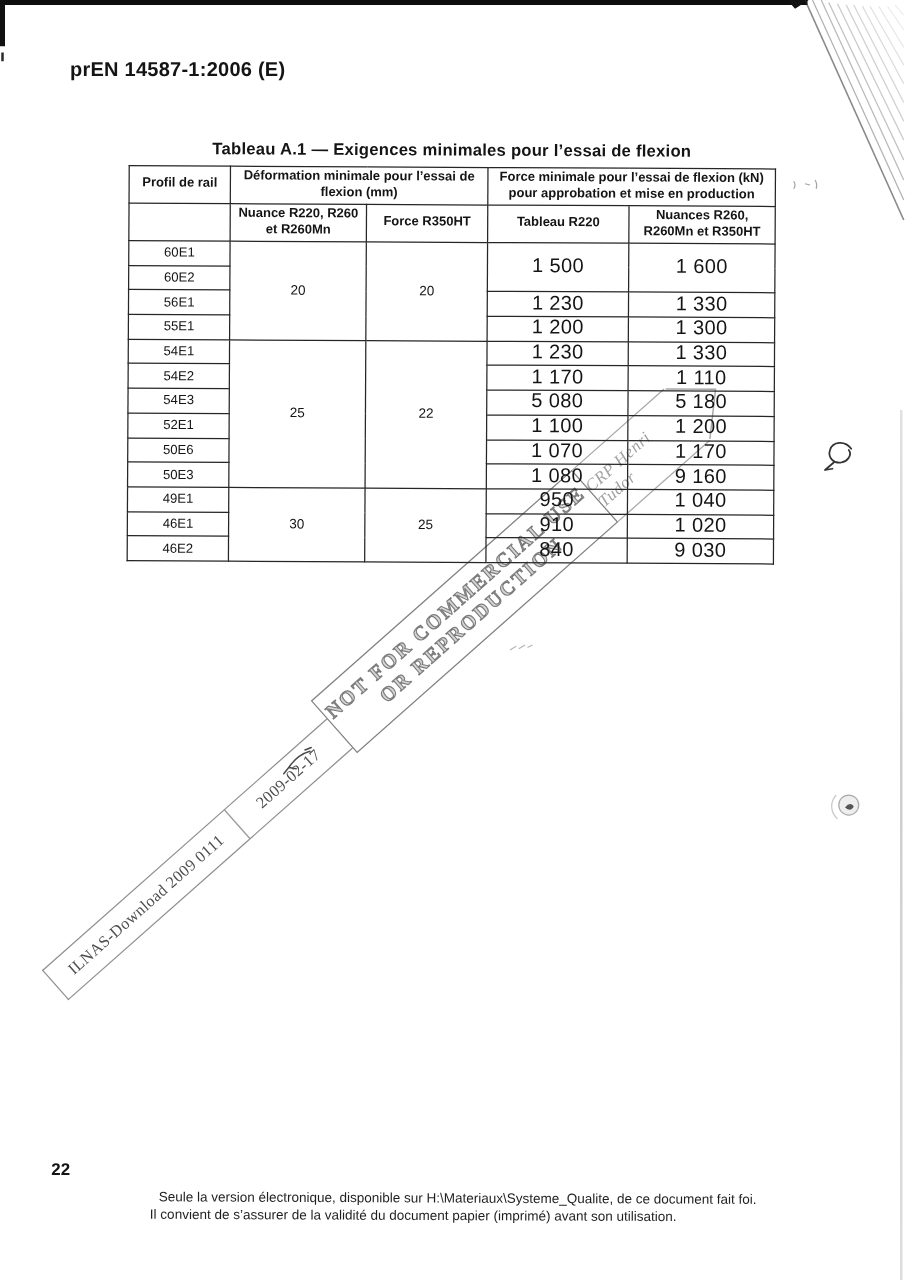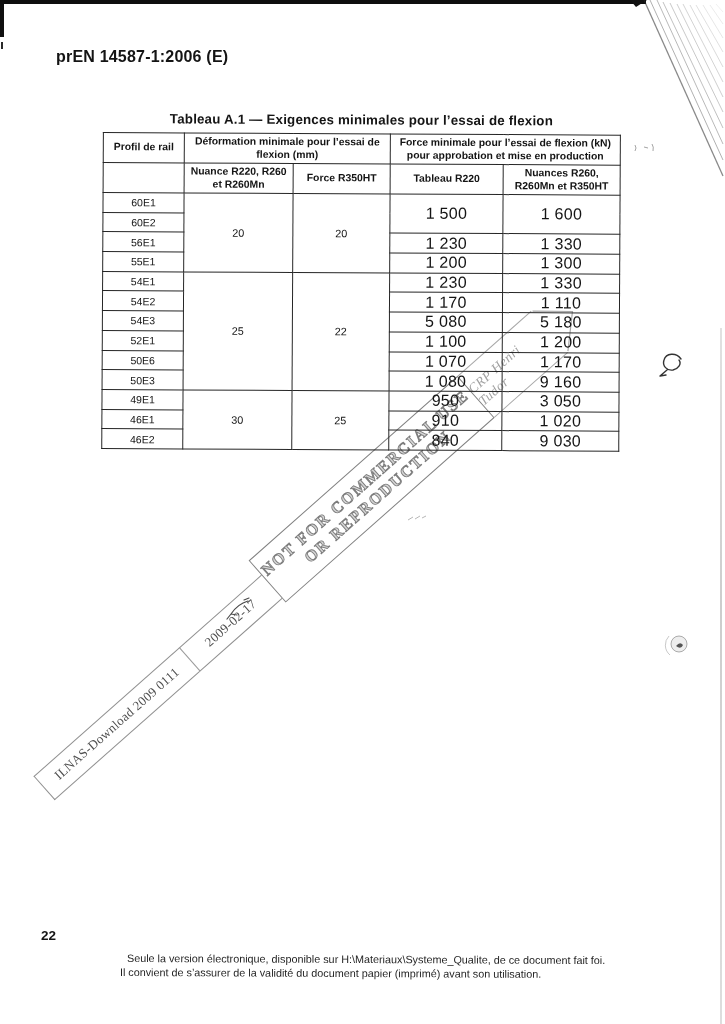--- a/index.html
+++ b/index.html
@@ -175,21 +175,21 @@
         <tr class="body">
           <td class="t-prof">50E3</td>
           <td class="t-val">1 080</td>
           <td class="t-val">9 160</td>
         </tr>
         <tr class="body">
           <td class="t-prof">49E1</td>
           <td class="t-def" rowspan="3">30</td>
           <td class="t-def" rowspan="3">25</td>
           <td class="t-val">950</td>
-          <td class="t-val">3 050</td>
+          <td class="t-val">1 040</td>
         </tr>
         <tr class="body">
           <td class="t-prof">46E1</td>
           <td class="t-val">910</td>
           <td class="t-val">1 020</td>
         </tr>
         <tr class="body">
           <td class="t-prof">46E2</td>
           <td class="t-val">840</td>
           <td class="t-val">9 030</td>

